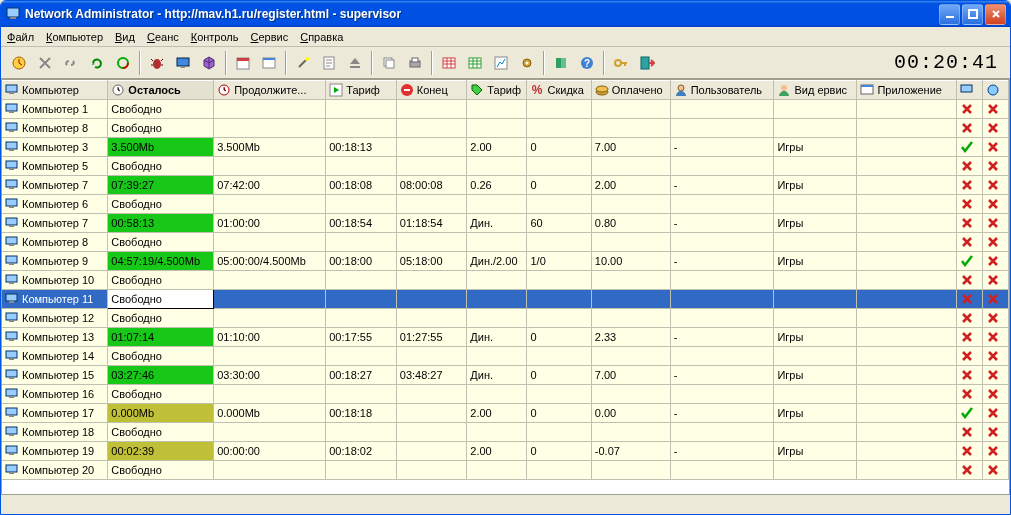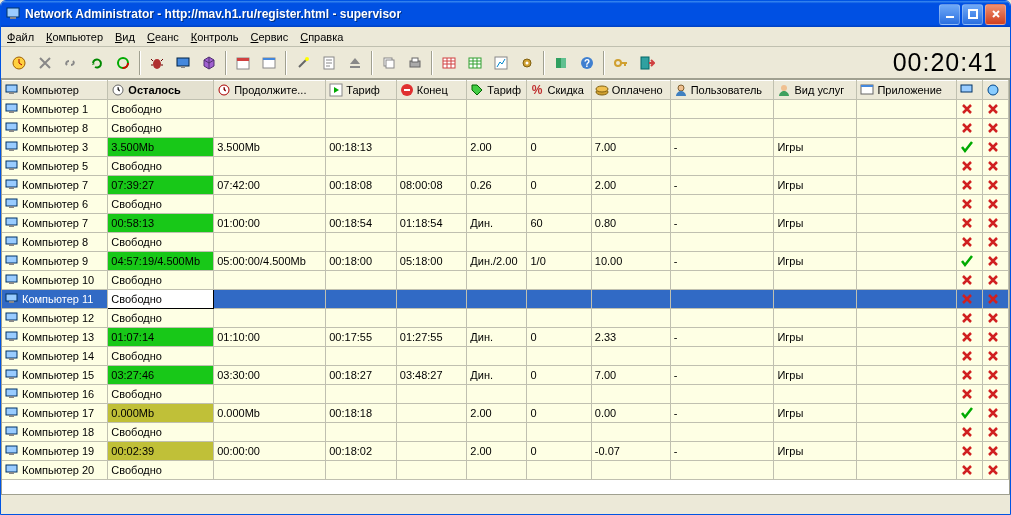--- a/index.html
+++ b/index.html
@@ -16,21 +16,21 @@
 .win-btn.close{ background:linear-gradient(#f09070,#d04020);}
 .win-btn svg{display:block;}
 
 .menubar { height:20px; background:#ece9d8; display:flex; align-items:center; padding:0 6px; gap:12px; border-bottom:1px solid #c0c0b0;}
 .menubar span { cursor:default;}
 .menubar span u{text-decoration:underline;}
 
 .toolbar { height:32px; background:#ece9d8; border-bottom:1px solid #a0a090; display:flex; align-items:center; padding:0 6px; gap:2px;}
 .toolbar .tb-btn { width:24px; height:24px; display:flex; align-items:center; justify-content:center; border:1px solid transparent; border-radius:2px;}
 .toolbar .sep{ width:2px; height:24px; border-left:1px solid #a0a090; border-right:1px solid #fff; margin:0 2px;}
-.toolbar .clock{ margin-left:auto; font-size:25px; font-weight:normal; font-family:Liberation Sans, sans-serif; padding-right:6px; letter-spacing:1px;}
+.toolbar .clock{ margin-left:auto; font-size:20px; font-weight:normal; font-family:Liberation Mono, monospace; padding-right:6px; letter-spacing:1px;}
 
 .grid-wrap{ height:calc(515px - 26px - 20px - 32px - 19px - 2px); overflow:hidden; background:#fff; border:1px solid #a0a090; margin:0 0 0 0;}
 table{ border-collapse:collapse; width:100%; table-layout:fixed;}
 th,td{ border-right:1px solid #c0c0b0; border-bottom:1px solid #c0c0b0; height:19px; padding:0 3px; text-align:left; overflow:hidden; white-space:nowrap; font-size:11px;}
 thead th{ background:#ece9d8; font-weight:normal; position:sticky; top:0; border-top:1px solid #fff;}
 thead th .hdr{display:flex; align-items:center; gap:3px;}
 thead th.sorted{font-weight:bold; background:#e4e1d0;}
 tbody td{ background:#feffe4;}
 tbody tr.sel td{ background:#316ac5; color:#fff;}
 tbody tr.sel td.editcell{ background:#fff; color:#000; border:1px solid #000;}
@@ -356,21 +356,21 @@
               </div>
             </th>
             <th>
               <div class="hdr">
                 <span class="status-icon">
                   <svg width="14" height="14" viewBox="0 0 14 14">
                     <circle cx="7" cy="5" r="3" fill="#f0c090"></circle>
                     <path d="M2 13c0-3 3-5 5-5s5 2 5 5" fill="#40a060"></path>
                   </svg>
                 </span>
-                <span>Вид услуг</span>
+                <span>Вид ервис</span>
               </div>
             </th>
             <th>
               <div class="hdr">
                 <span class="status-icon">
                   <svg width="14" height="14" viewBox="0 0 14 14">
                     <rect x="1" y="2" width="12" height="9" fill="#fff" stroke="#666"></rect>
                     <rect x="1" y="2" width="12" height="2" fill="#48d"></rect>
                   </svg>
                 </span>

